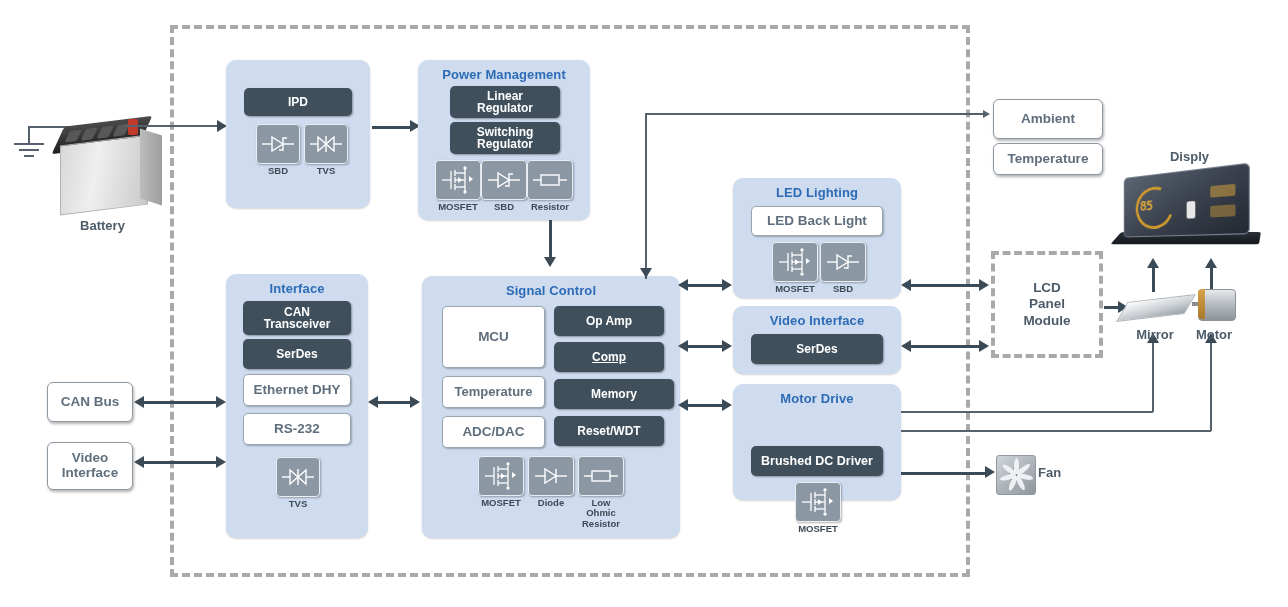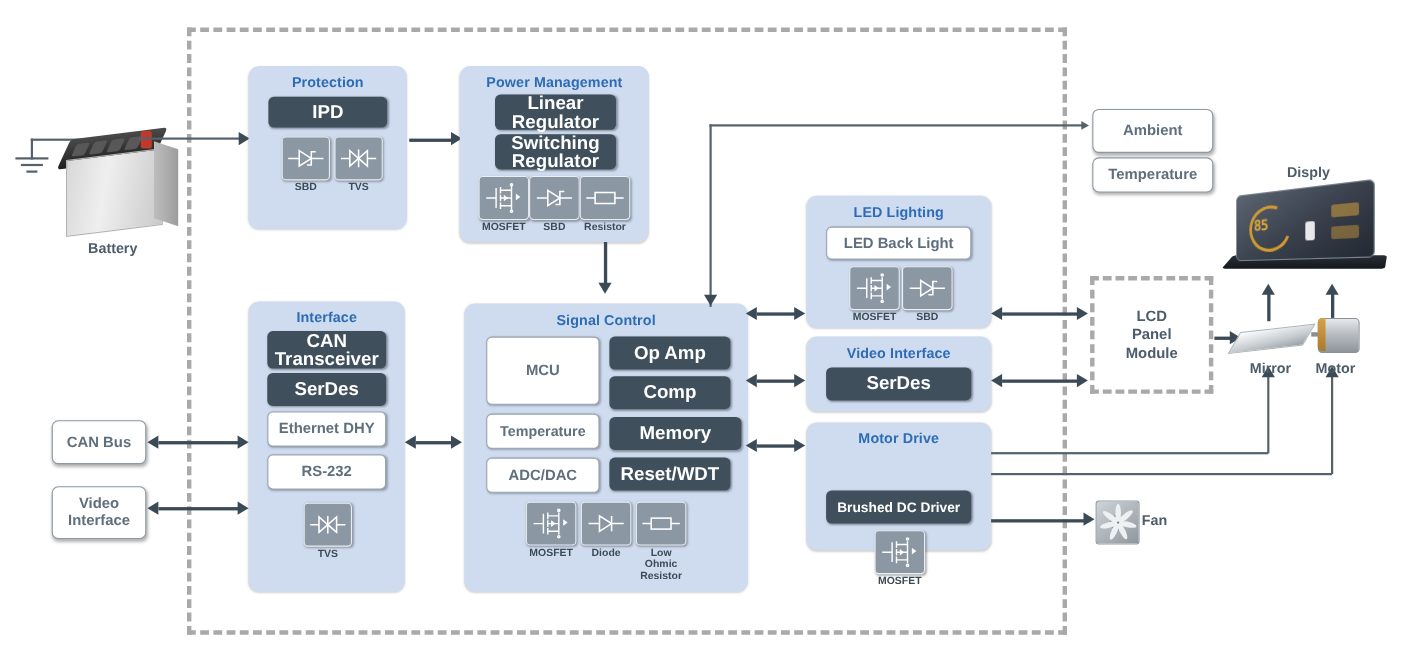--- a/index.html
+++ b/index.html
@@ -19,21 +19,21 @@
     box-shadow:0 1px 2px rgba(0,0,0,.18);
     box-sizing:border-box;
   }
   .panel-title{
     text-align:center;color:#2d6cb5;font-weight:bold;font-size:13px;
     padding-top:7px;letter-spacing:.1px;
   }
 
   
   .chip-dark{
-    background:#3f4f5b;color:#ffffff;font-weight:bold;font-size:17px;
+    background:#3f4f5b;color:#ffffff;font-weight:bold;font-size:12px;
     border-radius:5px;display:flex;align-items:center;justify-content:center;
     text-align:center;line-height:1.03;box-sizing:border-box;
     box-shadow:1px 1px 2px rgba(0,0,0,.35);
   }
   
   .chip-white{
     background:#ffffff;color:#5f6f7d;font-weight:bold;font-size:13.5px;
     border:1px solid #9aa5ae;border-radius:5px;
     display:flex;align-items:center;justify-content:center;text-align:center;
     line-height:1.05;box-sizing:border-box;
@@ -184,21 +184,20 @@
 <div class="abs" id="battery-body"></div>
 <div class="abs" id="battery-side"></div>
 <div class="abs" id="battery-terminal"></div>
 <div class="abs cap" style="left:55px;top:218px;width:95px;">Battery</div>
 
 <div class="abs ln-thin" style="left:126px;top:126px;width:1.5px;height:0px;"></div>
 <div class="abs ln-thin" style="left:126px;top:125px;width:93px;height:1.5px;"></div>
 <div class="abs arrow-r" style="left:217px;top:120px;"></div>
 
 <div class="abs panel" id="panel-protection" style="left:226px;top:60px;width:144px;height:148px;">
-  <div class="panel-title">Protection</div>
   <div class="abs chip-dark" style="left:18px;top:28px;width:108px;height:28px;">IPD</div>
   <div class="abs sym-wrap" style="left:30px;top:64px;">
     <div class="sym-tile" style="width:42px;height:38px;">
       <svg width="36" height="24" viewBox="0 0 36 24">
         <g stroke="#fff" stroke-width="1.4" fill="none">
           <line x1="2" y1="12" x2="12" y2="12"></line>
             <polygon points="12,5 12,19 23,12" fill="none"></polygon>
           <polyline points="27,6 23,6 23,18 19,18"></polyline>
             <line x1="23" y1="12" x2="34" y2="12"></line>
         </g>
@@ -331,21 +330,21 @@
 <div class="abs ln" style="left:378px;top:401px;width:36px;height:2.5px;"></div>
 <div class="abs arrow-l" style="left:368px;top:396px;"></div>
 <div class="abs arrow-r" style="left:410px;top:396px;"></div>
 
 <div class="abs panel" id="panel-signal" style="left:422px;top:276px;width:258px;height:262px;">
   <div class="panel-title">Signal Control</div>
   <div class="abs chip-white" style="left:20px;top:30px;width:103px;height:62px;">MCU</div>
   <div class="abs chip-white" style="left:20px;top:100px;width:103px;height:32px;font-size:13px;">Temperature</div>
   <div class="abs chip-white" style="left:20px;top:140px;width:103px;height:32px;">ADC/DAC</div>
   <div class="abs chip-dark" style="left:132px;top:30px;width:110px;height:30px;">Op Amp</div>
-  <div class="abs chip-dark" style="left:132px;top:66px;width:110px;height:30px;">Comp</div>
+  <div class="abs chip-dark" style="left:132px;top:66px;width:110px;height:30px;text-decoration:underline;">Comp</div>
   <div class="abs chip-dark" style="left:132px;top:103px;width:120px;height:30px;">Memory</div>
   <div class="abs chip-dark" style="left:132px;top:140px;width:110px;height:30px;">Reset/WDT</div>
 
   <div class="abs sym-wrap" style="left:56px;top:180px;">
     <div class="sym-tile" style="width:44px;height:38px;">
       <svg width="38" height="28" viewBox="0 0 38 28">
         <g stroke="#fff" stroke-width="1.3" fill="none">
           <line x1="3" y1="14" x2="12" y2="14"></line>
             <line x1="12" y1="5" x2="12" y2="23"></line>
           <line x1="16" y1="4" x2="16" y2="10"></line>

